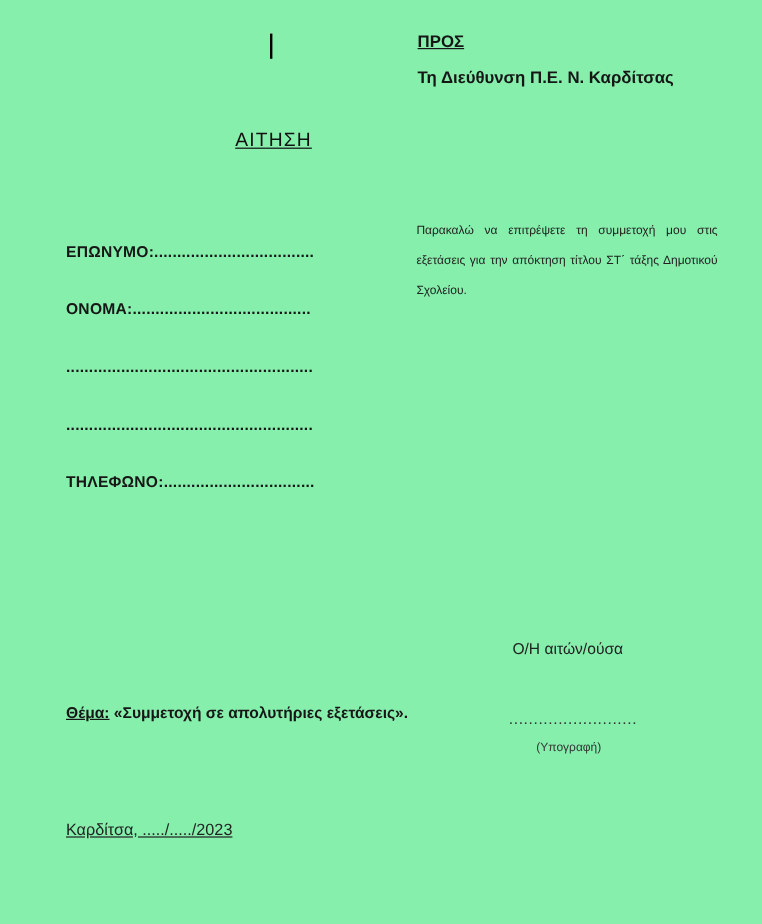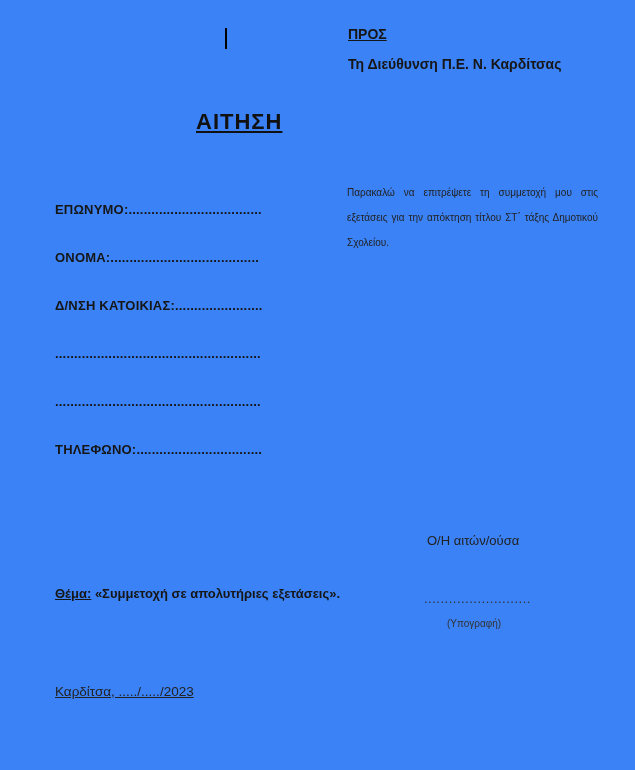--- a/index.html
+++ b/index.html
@@ -4,21 +4,21 @@
 <style>
   html, body {
     margin: 0;
     padding: 0;
     background: #ffffff;
   }
   .page {
     position: relative;
     width: 635px;
     height: 770px;
-    background: #3b82f6;
+    background: #86efac;
     font-family: "Liberation Sans", sans-serif;
     color: #1a1a1a;
     overflow: hidden;
   }
   .caret {
     position: absolute;
     left: 225px;
     top: 28px;
     width: 2px;
     height: 21px;
@@ -38,22 +38,22 @@
   }
   .recipient {
     margin-top: 13px;
     line-height: 17px;
     white-space: nowrap;
   }
   .doc-title {
     position: absolute;
     left: 196px;
     top: 109px;
-    font-weight: bold;
-    font-size: 22px;
+    font-weight: normal;
+    font-size: 16px;
     letter-spacing: 1px;
     text-decoration: underline;
     color: #111111;
   }
   .fields {
     position: absolute;
     left: 55px;
     top: 178px;
     width: 230px;
     font-weight: bold;
@@ -137,21 +137,20 @@
   <div class="header-block">
     <div class="to-label">ΠΡΟΣ</div>
     <div class="recipient">Τη Διεύθυνση Π.Ε. Ν. Καρδίτσας</div>
   </div>
 
   <div class="doc-title">ΑΙΤΗΣΗ</div>
 
   <div class="fields">
     <div class="field-row">ΕΠΩΝΥΜΟ:...................................</div>
     <div class="field-row">ΟΝΟΜΑ:.......................................</div>
-    <div class="field-row">Δ/ΝΣΗ ΚΑΤΟΙΚΙΑΣ:.......................</div>
     <div class="field-row">......................................................</div>
     <div class="field-row">......................................................</div>
     <div class="field-row">ΤΗΛΕΦΩΝΟ:.................................</div>
   </div>
 
   <div class="request-paragraph">Παρακαλώ να επιτρέψετε τη συμμετοχή μου στις εξετάσεις για την απόκτηση τίτλου ΣΤ΄ τάξης Δημοτικού Σχολείου.</div>
 
   <div class="applicant-label">Ο/Η αιτών/ούσα</div>
 
   <div class="subject-line">

